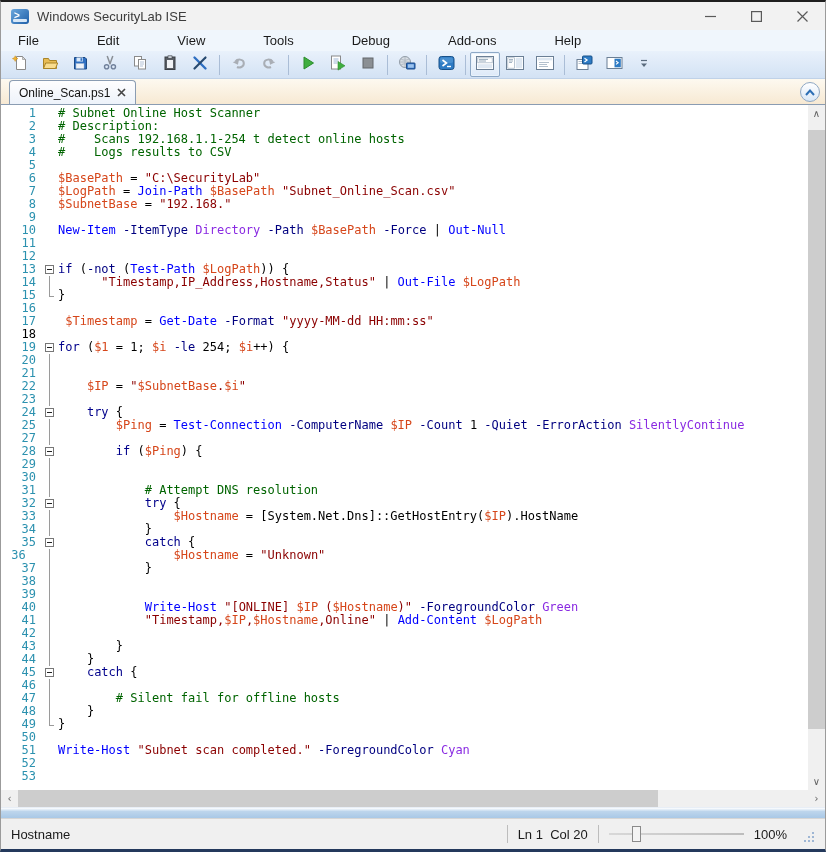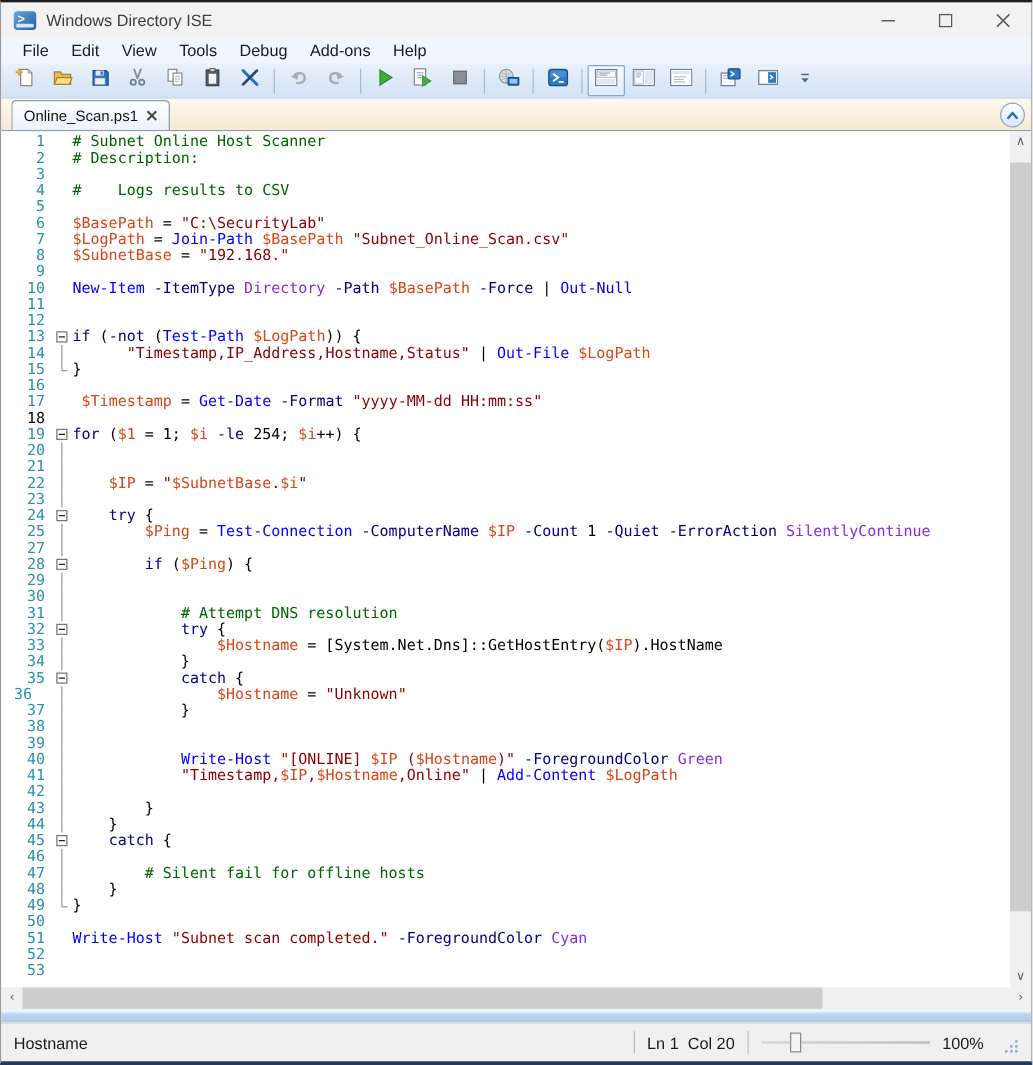--- a/index.html
+++ b/index.html
@@ -13,21 +13,21 @@
   .titlebar { height:28px; background:#f2f2f2; display:flex; align-items:center; flex:none; }
   .app-icon { width:18px; height:15px; margin:0 8px 0 10px; border-radius:3px;
     background:linear-gradient(135deg,#6aa7dd,#1f5fa8); position:relative; flex:none; }
   .app-icon .gt { position:absolute; left:3px; top:1px; color:#fff; font-size:10px; font-weight:bold; }
   .app-icon .bar { position:absolute; left:2px; bottom:2px; width:14px; height:3px; background:#d7e7f7; border-radius:1px; }
   .title-text { font-size:13px; color:#3c3c3c; }
   .win-controls { margin-left:auto; display:flex; height:100%; }
   .win-btn { width:46px; height:100%; display:flex; align-items:center; justify-content:center; }
   .win-btn svg { stroke:#5a5a5a; }
   
-  .menubar { height:21px; background:#f0f6fc; display:flex; align-items:center; padding-left:8px; flex:none; }
+  .menubar { height:21px; background:#f0f6fc; display:flex; align-items:center; padding-left:8px; flex:none;gap:40px; }
   .menu-item { font-size:13px; color:#1b1b1b; padding:2px 9px; }
   
   .toolbar { height:28px; background:linear-gradient(#e9f1fb,#d3e2f4); border-bottom:1px solid #c0d2e8;
     display:flex; align-items:center; padding-left:4px; flex:none; }
   .tb-btn { width:30px; height:25px; display:flex; align-items:center; justify-content:center; border:1px solid transparent; border-radius:2px; }
   .tb-btn.selected { border:1px solid #8da8c6; background:linear-gradient(#fdfeff,#dce9f8); box-shadow:inset 0 0 0 1px #e9f2fb; }
   .tb-sep { width:1px; height:20px; background:#aabdd6; margin:0 4px; }
   
   .tabstrip { height:25px; background:linear-gradient(#fdf9f0,#f7e9d3); display:flex; align-items:flex-end; padding-left:8px; position:relative; flex:none; }
   .tab { height:24px; padding:0 9px; display:flex; align-items:center; gap:7px;
@@ -76,21 +76,21 @@
 </head>
 <body>
 
 <div class="window">
 
   <div class="titlebar">
     <div class="app-icon">
       <span class="gt">&gt;</span>
         <span class="bar"></span>
     </div>
-    <span class="title-text">Windows Directory ISE</span>
+    <span class="title-text">Windows SecurityLab ISE</span>
     <div class="win-controls">
       <div class="win-btn">
         <svg width="11" height="11">
             <line x1="0" y1="5.5" x2="11" y2="5.5" stroke-width="1.2"></line>
           </svg>
       </div>
       <div class="win-btn">
         <svg width="11" height="11">
             <rect x="0.6" y="0.6" width="9.8" height="9.8" fill="none" stroke-width="1.2"></rect>
           </svg>
@@ -274,21 +274,21 @@
       <svg width="10" height="7">
           <path d="M1 6L5 1.5L9 6" fill="none" stroke="#2d6fb5" stroke-width="2"></path>
         </svg>
     </div>
   </div>
 
   <div class="editor-wrap">
     <div class="editor" id="editor">
         <div class="code-line"><span class="gutter" style="color: rgb(43, 145, 175);">1</span><span class="fold"></span><span><span style="color: rgb(0, 100, 0);"># Subnet Online Host Scanner</span></span></div>
         <div class="code-line"><span class="gutter" style="color: rgb(43, 145, 175);">2</span><span class="fold"></span><span><span style="color: rgb(0, 100, 0);"># Description:</span></span></div>
-        <div class="code-line"><span class="gutter" style="color: rgb(43, 145, 175);">3</span><span class="fold"></span></div>
+        <div class="code-line"><span class="gutter" style="color: rgb(43, 145, 175);">3</span><span class="fold"></span><span><span style="color: rgb(0, 100, 0);">#    Scans 192.168.1.1-254 t detect online hosts</span></span></div>
         <div class="code-line"><span class="gutter" style="color: rgb(43, 145, 175);">4</span><span class="fold"></span><span><span style="color: rgb(0, 100, 0);">#    Logs results to CSV</span></span></div>
         <div class="code-line"><span class="gutter" style="color: rgb(43, 145, 175);">5</span><span class="fold"></span><span></span></div>
         <div class="code-line"><span class="gutter" style="color: rgb(43, 145, 175);">6</span><span class="fold"></span><span><span style="color: rgb(214, 70, 26);">$BasePath</span><span style="color: rgb(0, 0, 0);"> = </span><span style="color: rgb(139, 0, 0);">"C:\SecurityLab"</span></span></div>
         <div class="code-line"><span class="gutter" style="color: rgb(43, 145, 175);">7</span><span class="fold"></span><span><span style="color: rgb(214, 70, 26);">$LogPath</span><span style="color: rgb(0, 0, 0);"> = </span><span style="color: rgb(0, 0, 255);">Join-Path</span><span style="color: rgb(0, 0, 0);"> </span><span style="color: rgb(214, 70, 26);">$BasePath</span><span style="color: rgb(0, 0, 0);"> </span><span style="color: rgb(139, 0, 0);">"Subnet_Online_Scan.csv"</span></span></div>
         <div class="code-line"><span class="gutter" style="color: rgb(43, 145, 175);">8</span><span class="fold"></span><span><span style="color: rgb(214, 70, 26);">$SubnetBase</span><span style="color: rgb(0, 0, 0);"> = </span><span style="color: rgb(139, 0, 0);">"192.168."</span></span></div>
         <div class="code-line"><span class="gutter" style="color: rgb(43, 145, 175);">9</span><span class="fold"></span><span></span></div>
         <div class="code-line"><span class="gutter" style="color: rgb(43, 145, 175);">10</span><span class="fold"></span><span><span style="color: rgb(0, 0, 255);">New-Item</span><span style="color: rgb(0, 0, 0);"> </span><span style="color: rgb(0, 0, 128);">-ItemType</span><span style="color: rgb(0, 0, 0);"> </span><span style="color: rgb(138, 43, 226);">Directory</span><span style="color: rgb(0, 0, 0);"> </span><span style="color: rgb(0, 0, 128);">-Path</span><span style="color: rgb(0, 0, 0);"> </span><span style="color: rgb(214, 70, 26);">$BasePath</span><span style="color: rgb(0, 0, 0);"> </span><span style="color: rgb(0, 0, 128);">-Force</span><span style="color: rgb(0, 0, 0);"> | </span><span style="color: rgb(0, 0, 255);">Out-Null</span></span></div>
         <div class="code-line"><span class="gutter" style="color: rgb(43, 145, 175);">11</span><span class="fold"></span><span></span></div>
         <div class="code-line"><span class="gutter" style="color: rgb(43, 145, 175);">12</span><span class="fold"></span><span></span></div>
         <div class="code-line"><span class="gutter" style="color: rgb(43, 145, 175);">13</span><span class="fold"><span class="fbox"></span></span><span><span style="color: rgb(0, 0, 139);">if</span><span style="color: rgb(0, 0, 0);"> (</span><span style="color: rgb(0, 0, 128);">-not</span><span style="color: rgb(0, 0, 0);"> (</span><span style="color: rgb(0, 0, 255);">Test-Path</span><span style="color: rgb(0, 0, 0);"> </span><span style="color: rgb(214, 70, 26);">$LogPath</span><span style="color: rgb(0, 0, 0);">)) {</span></span></div>

